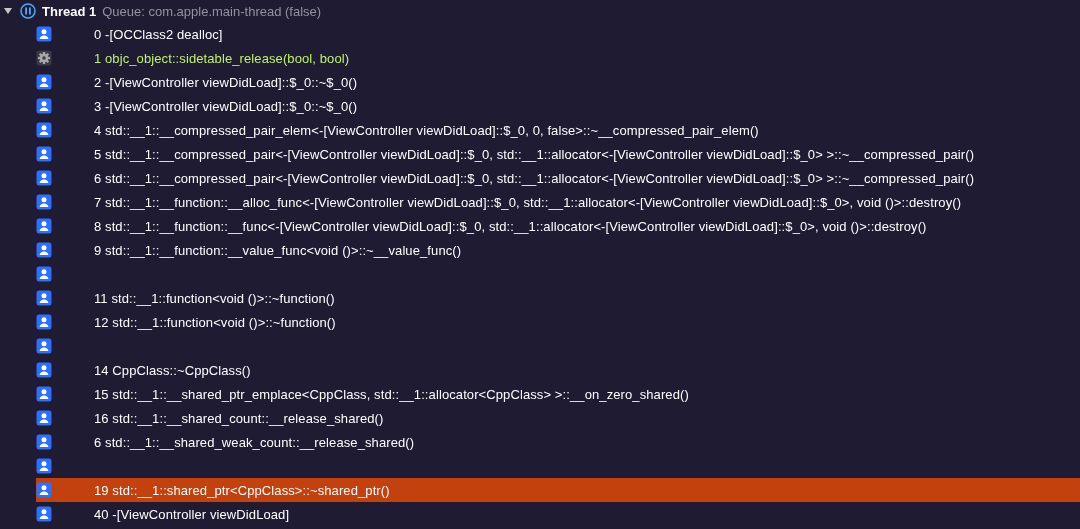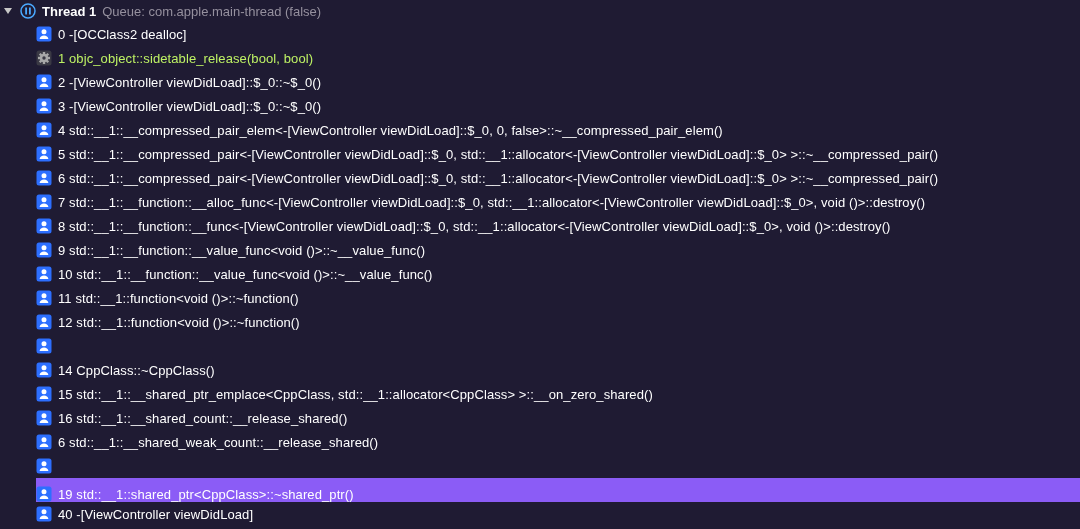--- a/index.html
+++ b/index.html
@@ -52,39 +52,39 @@
   }
   .frame-row {
     display: flex;
     align-items: center;
     height: 24px;
     gap: 6px;
     white-space: nowrap;
     padding-right: 8px;
   }
   .frame-row.selected {
-    background: #8b5cf6;
-    align-items: flex-end;
+    background: #c2410c;
   }
   .frame-icon {
     width: 16px;
     height: 16px;
     flex: 0 0 16px;
     display: inline-flex;
     align-items: center;
     justify-content: center;
   }
   .frame-icon.user svg rect { fill: #2d6fff; }
   .frame-icon.user svg path { fill: #ffffff; }
   .frame-icon.sys svg rect { fill: #3a3944; }
   .frame-icon.sys svg circle.outer { fill: #a8a8a8; }
   .frame-icon.sys svg circle.inner { fill: #3a3944; }
   .frame-text {
     color: #ffffff;
     letter-spacing: 0.1px;
+    margin-left: 36px;
   }
   .frame-row.sys .frame-text {
     color: #bef264;
   }
   .frame-row.selected .frame-text {
     color: #ffffff;
   }
 </style>
 </head>
 <body>
@@ -212,21 +212,20 @@
         </span>
         <span class="frame-text">9 std::__1::__function::__value_func&lt;void ()&gt;::~__value_func()</span>
       </div>
       <div class="frame-row user">
         <span class="frame-icon user">
           <svg width="16" height="16" viewBox="0 0 16 16">
             <rect x="0.5" y="0.5" width="15" height="15" rx="2.5"></rect>
             <path d="M8 3.2 a2.5 2.5 0 1 1 0 5 a2.5 2.5 0 1 1 0 -5 Z M3.6 13 c0.2-2.3 2.1-3.6 4.4-3.6 s4.2 1.3 4.4 3.6 Z"></path>
           </svg>
         </span>
-        <span class="frame-text">10 std::__1::__function::__value_func&lt;void ()&gt;::~__value_func()</span>
       </div>
       <div class="frame-row user">
         <span class="frame-icon user">
           <svg width="16" height="16" viewBox="0 0 16 16">
             <rect x="0.5" y="0.5" width="15" height="15" rx="2.5"></rect>
             <path d="M8 3.2 a2.5 2.5 0 1 1 0 5 a2.5 2.5 0 1 1 0 -5 Z M3.6 13 c0.2-2.3 2.1-3.6 4.4-3.6 s4.2 1.3 4.4 3.6 Z"></path>
           </svg>
         </span>
         <span class="frame-text">11 std::__1::function&lt;void ()&gt;::~function()</span>
       </div>

